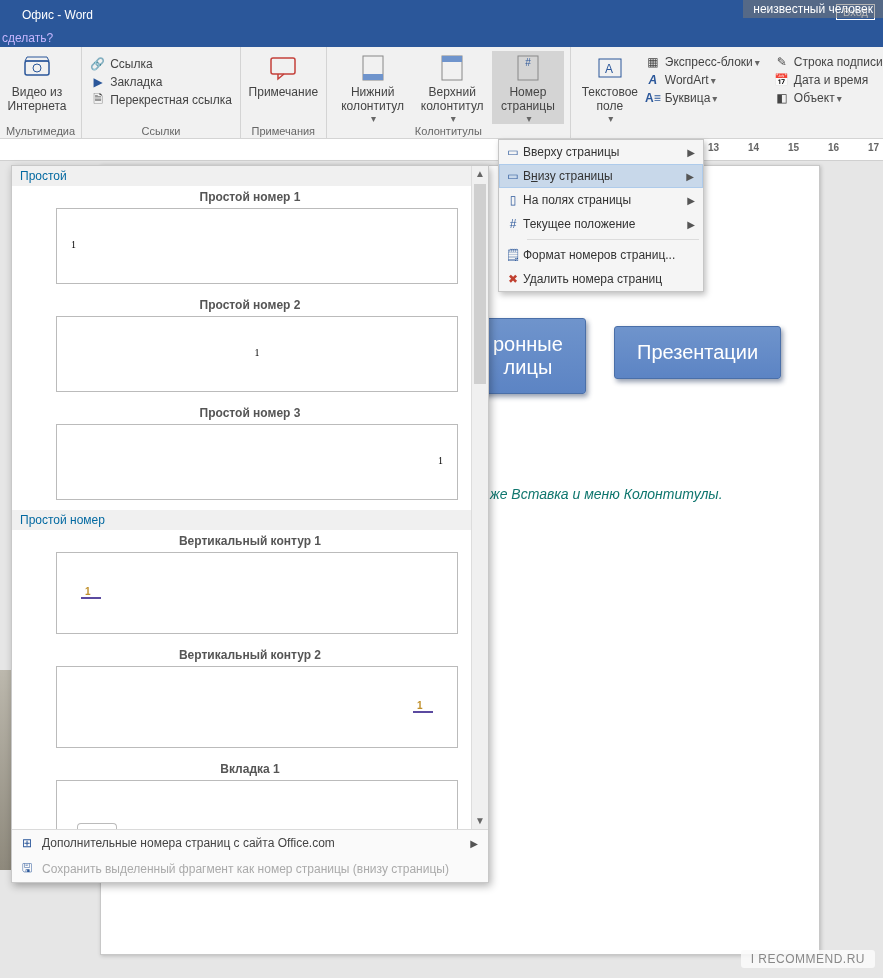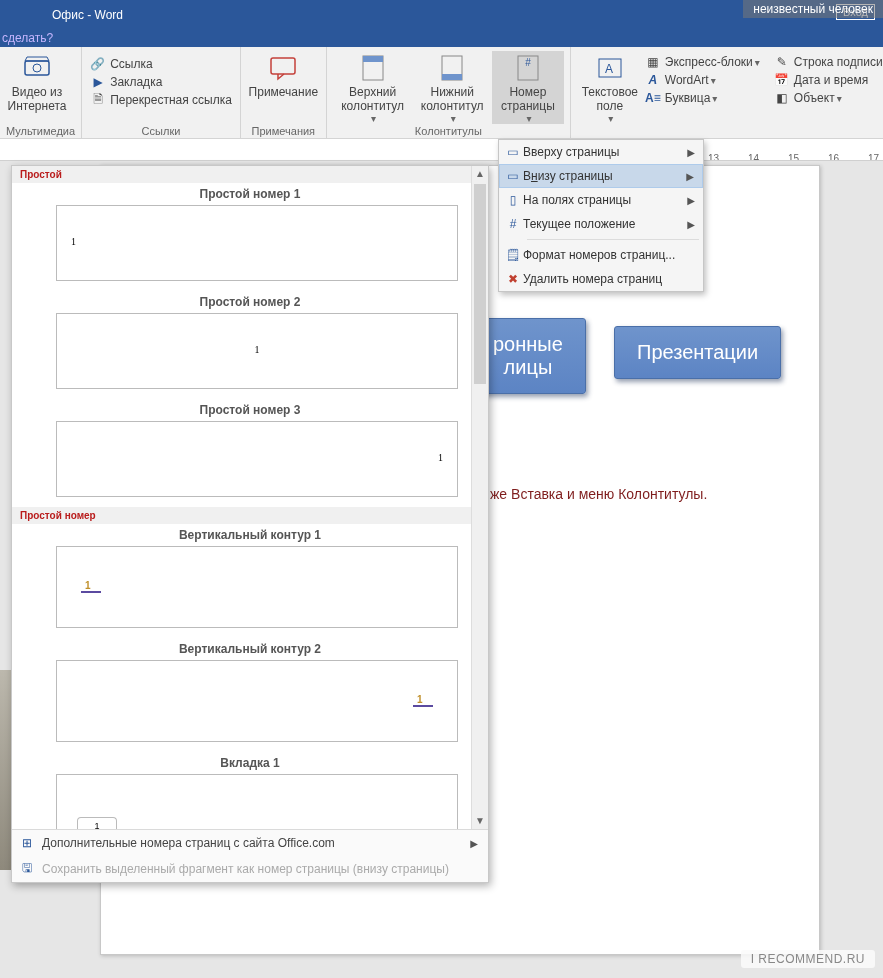--- a/index.html
+++ b/index.html
@@ -1,19 +1,19 @@
 <!DOCTYPE html>
 <html><head>
 <meta charset="utf-8">
 <style>
   * { margin:0; padding:0; box-sizing:border-box; font-family:"Segoe UI",Tahoma,sans-serif; }
   body { width:883px; height:978px; background:#e6e6e6; overflow:hidden; position:relative; }
 
   
-  .titlebar { height:29px; background:#2b579a; color:#fff; font-size:12px; display:flex; align-items:center; padding-left:52px; }
+  .titlebar { height:29px; background:#2b579a; color:#fff; font-size:12px; display:flex; align-items:center; padding-left:22px; }
   .titlebar .login { position:absolute; right:8px; top:4px; padding:1px 6px; border:1px solid #fff; font-size:11px; }
   .overlay-top { position:absolute; right:0; top:0; background:rgba(120,120,120,0.55); color:#fff; font-size:12px; padding:2px 10px; border-radius:0; }
 
   
   .helpbar { height:18px; background:#2b579a; color:#c4b5fd; font-size:12px; padding-left:2px; display:flex; align-items:center; }
 
   
   .ribbon { height:92px; background:#f1f1f1; border-bottom:1px solid #d4d4d4; display:flex; font-size:12px; color:#444; }
   .rgrp { border-right:1px solid #d4d4d4; display:flex; flex-direction:column; justify-content:space-between; padding:4px 6px 1px; }
   .rgrp .body { flex:1; display:flex; align-items:flex-start; }
@@ -21,35 +21,35 @@
   .bigbtn { display:flex; flex-direction:column; align-items:center; text-align:center; width:62px; padding-top:2px; cursor:default;}
   .bigbtn .ic { width:30px; height:30px; margin-bottom:2px; display:flex; align-items:center; justify-content:center;}
   .bigbtn.active { background:#d4d4d4; }
   .smallrow { display:flex; align-items:center; padding:1px 2px; white-space:nowrap; }
   .smallrow .ic { width:16px; height:16px; margin-right:4px; display:inline-flex; align-items:center; justify-content:center;}
   .drop::after{ content:"▾"; font-size:10px; color:#666; margin-left:2px;}
   .col { display:flex; flex-direction:column; }
 
   
   .ruler { height:22px; background:#fff; border-bottom:1px solid #d0d0d0; font-size:10px; color:#666; position:relative; overflow:hidden;}
-  .ruler span { position:absolute; top:14px; }
+  .ruler span { position:absolute; top:3px;font-weight:bold; }
 
   
   .ctxmenu { position:absolute; left:498px; top:139px; width:206px; background:#f5f5f5; border:1px solid #c6c6c6; box-shadow:2px 3px 6px rgba(0,0,0,0.25); font-size:12px; color:#333;}
   .ctxmenu .row { display:flex; align-items:center; height:24px; padding:0 8px 0 4px; position:relative;}
   .ctxmenu .row.hover { background:#c8d8ea; border:1px solid #aecbeb; height:24px; padding:0 7px 0 3px;}
   .ctxmenu .row .ic { width:20px; text-align:center; color:#2b579a;}
   .ctxmenu .row .arr { position:absolute; right:8px; color:#555; font-size:10px;}
   .ctxmenu .sep { height:1px; background:#dcdcdc; margin:3px 4px 3px 28px;}
   .ctxmenu .row span.u { text-decoration:underline; }
 
   
   .gallery { position:absolute; left:11px; top:165px; width:478px; height:718px; background:#fff; border:1px solid #c8c8c8; box-shadow:2px 3px 8px rgba(0,0,0,0.3); display:flex; flex-direction:column;}
   .gallery .scroll { flex:1; overflow:hidden; position:relative;}
-  .ghdr { background:#f0f0f0; color:#b91c1c; font-size:10px; font-weight:700; padding:3px 8px;}
+  .ghdr { background:#f0f0f0; color:#0369a1; font-size:12px; font-weight:400; padding:3px 8px;}
   .gitem-lbl { font-size:12px; font-weight:600; color:#555; padding:4px 6px 0;text-align:center;}
   .gprev { margin:4px 30px 10px 44px; height:76px; border:1px solid #bbb; position:relative; background:#fff;}
   .gprev.tall { height:82px; }
   .gprev .pn { position:absolute; font-size:10px; font-family:"Times New Roman",serif;}
   .gprev .vk { position:absolute; width:20px; height:10px; }
   .gprev .vk::before{content:""; position:absolute; bottom:0; left:0; right:0; height:2px; background:#5b4aa0;}
   .gprev .vk::after{content:"1"; position:absolute; bottom:2px; left:4px; color:#c0902b; font-size:10px; font-weight:bold;}
   .tab-shape { position:absolute; bottom:0; left:20px; width:40px; height:16px; border:1px solid #bbb; border-bottom:none; border-radius:4px 4px 0 0; background:#fff; font-size:9px; text-align:center; line-height:16px;}
 
   .gallery .sb { position:absolute; right:0; top:0; bottom:0; width:17px; background:#f0f0f0; border-left:1px solid #ddd;}
@@ -59,21 +59,21 @@
   .gfoot { border-top:1px solid #dadada; background:#fafafa; }
   .gfoot .row { display:flex; align-items:center; height:26px; padding:0 10px; font-size:12px; color:#444; position:relative;}
   .gfoot .row.dis { color:#aaa; }
   .gfoot .row .ic { width:20px; color:#2b579a;}
   .gfoot .row .arr{ position:absolute; right:10px; font-size:10px; color:#555;}
 
   
   .page { position:absolute; left:100px; top:165px; width:720px; height:790px; background:#fff; border:1px solid #c8c8c8; box-shadow:1px 1px 4px rgba(0,0,0,0.2); z-index:-1;}
   .smart-box { position:absolute; padding:14px 22px; color:#fff; font-size:20px; border-radius:3px;
     background:linear-gradient(#6f94cc,#5c84c4); border:1px solid #4a6fa8; box-shadow:2px 3px 5px rgba(20,40,80,0.45);text-align:right;}
-  .doc-text { position:absolute; font-size:14px; color:#7f1d1d;}
+  .doc-text { position:absolute; font-size:14px; color:#0f766e;font-style:italic;}
 
   .watermark { position:absolute; right:8px; bottom:10px; font-size:12px; color:#888; background:rgba(250,250,250,0.85); padding:2px 10px; border-radius:3px; letter-spacing:0.5px;}
   .side-img { position:absolute; left:0; top:670px; width:12px; height:200px; background:linear-gradient(#bcb8ad,#8e897c);}
 </style>
 </head>
 <body>
 
 <div class="titlebar">
   <span>Офис  -  Word</span>
   <span class="login">Вход</span>
@@ -134,33 +134,33 @@
     </div>
     <div class="label">Примечания</div>
   </div>
 
   <div class="rgrp" style="width:244px">
     <div class="body">
       <div class="bigbtn drop" style="width:82px">
         <span class="ic">
             <svg width="24" height="28">
               <rect x="2" y="2" width="20" height="24" fill="none" stroke="#888"></rect>
+              <rect x="2" y="20" width="20" height="6" fill="#6f94cc"></rect>
+            </svg>
+          </span>
+        <span>Нижний колонтитул</span>
+      </div>
+      <div class="bigbtn drop" style="width:82px">
+        <span class="ic">
+            <svg width="24" height="28">
+              <rect x="2" y="2" width="20" height="24" fill="none" stroke="#888"></rect>
               <rect x="2" y="2" width="20" height="6" fill="#6f94cc"></rect>
             </svg>
           </span>
         <span>Верхний колонтитул</span>
-      </div>
-      <div class="bigbtn drop" style="width:82px">
-        <span class="ic">
-            <svg width="24" height="28">
-              <rect x="2" y="2" width="20" height="24" fill="none" stroke="#888"></rect>
-              <rect x="2" y="20" width="20" height="6" fill="#6f94cc"></rect>
-            </svg>
-          </span>
-        <span>Нижний колонтитул</span>
       </div>
       <div class="bigbtn drop active" style="width:74px">
         <span class="ic">
             <svg width="24" height="28">
               <rect x="2" y="2" width="20" height="24" fill="none" stroke="#888"></rect>
               <text x="12" y="12" font-size="10" fill="#2b579a" text-anchor="middle">#</text>
             </svg>
           </span>
         <span>Номер страницы</span>
       </div>

